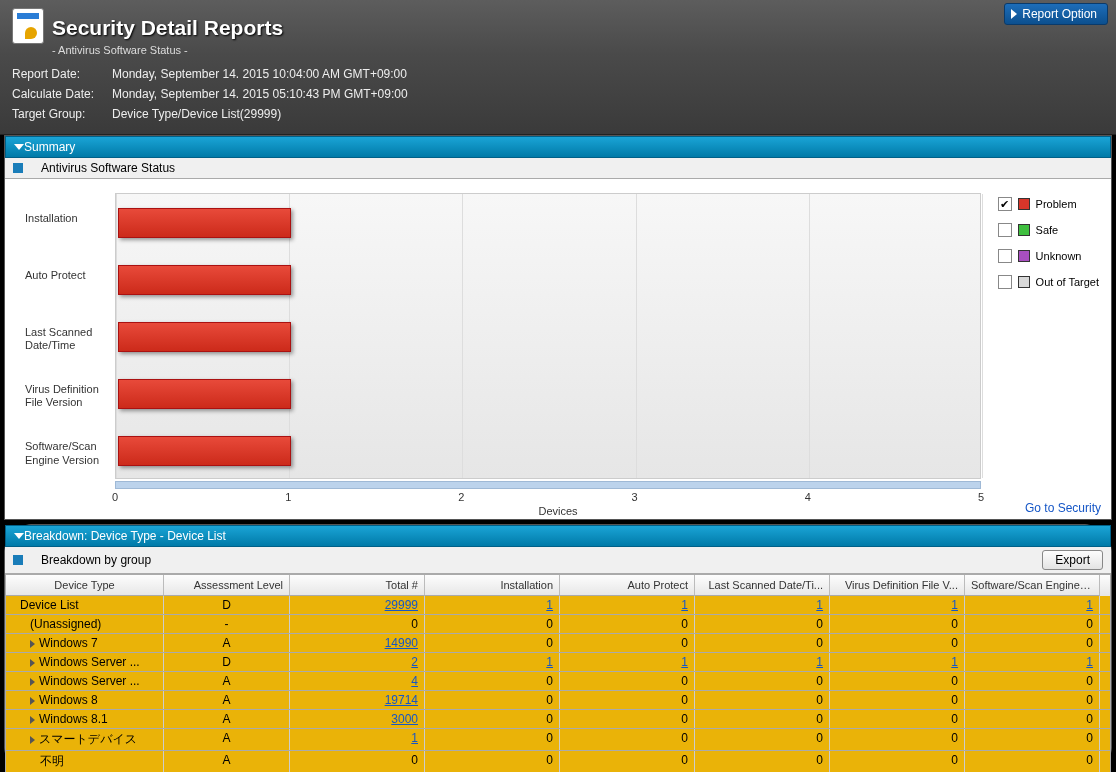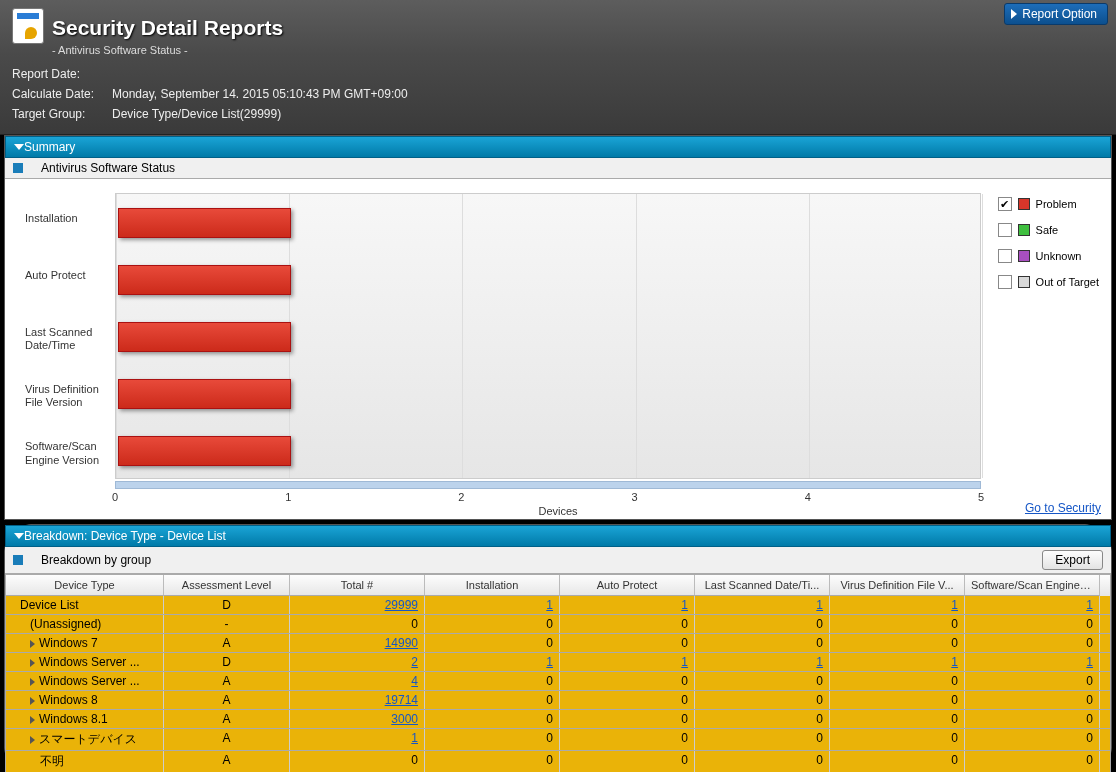--- a/index.html
+++ b/index.html
@@ -68,30 +68,30 @@
   .bar { position:absolute; height:30px; background:linear-gradient(#e84a3a,#cc2a1a); border:1px solid #a11; box-shadow:2px 2px 4px rgba(0,0,0,.4); }
   .x-axis-strip { position:absolute; left:110px; right:130px; height:8px; background:#bcd3ec; border:1px solid #9fb9d6; }
   .x-tick-label { position:absolute; font-size:11px; color:#333; transform:translateX(-50%); }
   .x-axis-title { position:absolute; bottom:2px; left:50%; transform:translateX(-50%); font-size:11px; color:#333; }
 
   
   .legend { position:absolute; right:12px; top:18px; font-size:11px; }
   .legend-item { display:flex; align-items:center; gap:6px; margin-bottom:12px; }
   .legend-cb { width:14px;height:14px; border:1px solid #888; background:#fff; display:flex;align-items:center;justify-content:center;font-size:11px; }
   .legend-swatch { width:12px;height:12px; border:1px solid #333; }
-  .go-link { position:absolute; right:10px; bottom:4px; color:#1556c6; text-decoration:underline; font-size:12px; cursor:pointer; }
+  .go-link { position:absolute; right:10px; bottom:4px; color:#1556c6; font-size:12px; cursor:pointer; }
 
   
   .export-btn {
     float:right; padding:2px 12px; border:1px solid #888; border-radius:3px;
     background:linear-gradient(#fdfdfd,#e3e3e3); font-size:12px; cursor:pointer;
   }
   .table-wrap { width:100%; border:1px solid #aaa; }
   .thead-row { display:flex; background:linear-gradient(#fdfdfd,#e6e6e6); }
-  .th { border-right:1px solid #bbb; border-bottom:1px solid #aaa; padding:4px 6px; font-size:11px; color:#333; text-align:center; overflow:hidden; white-space:nowrap; text-overflow:ellipsis;}
+  .th { border-right:1px solid #bbb; border-bottom:1px solid #aaa; padding:4px 6px; font-size:11px; color:#333; text-align:right; overflow:hidden; white-space:nowrap; text-overflow:ellipsis;}
   .row { display:flex; border-bottom:1px solid #aaa; font-size:12px; background:#eab308;}
   .cell { border-right:1px solid #ccc; padding:2px 6px; overflow:hidden; white-space:nowrap; text-overflow:ellipsis;}
   .cell.num { text-align:right; }
   .link { color:#1556c6; text-decoration:underline; cursor:pointer; }
   .indent0 { padding-left:14px; }
   .indent1 { padding-left:24px; }
   .indent2 { padding-left:34px; }
   .expander { display:inline-block; width:0;height:0; border-top:4px solid transparent;border-bottom:4px solid transparent;border-left:5px solid #555; margin-right:4px; vertical-align:middle;}
 
   .col-dt { width:158px; text-align:left;}
@@ -109,20 +109,21 @@
   <div class="title-row">
     <div class="app-icon"></div>
     <div>
       <div class="page-title">Security Detail Reports</div>
       <div class="page-subtitle">- Antivirus Software Status -</div>
     </div>
   </div>
   <div class="meta-rows">
     <div class="meta-row">
       <div class="meta-label">Report Date:</div>
+      <div class="meta-value">Monday, September 14. 2015 10:04:00 AM GMT+09:00</div>
     </div>
     <div class="meta-row">
       <div class="meta-label">Calculate Date:</div>
       <div class="meta-value">Monday, September 14. 2015 05:10:43 PM GMT+09:00</div>
     </div>
     <div class="meta-row">
       <div class="meta-label">Target Group:</div>
       <div class="meta-value">Device Type/Device List(29999)</div>
     </div>
   </div>

